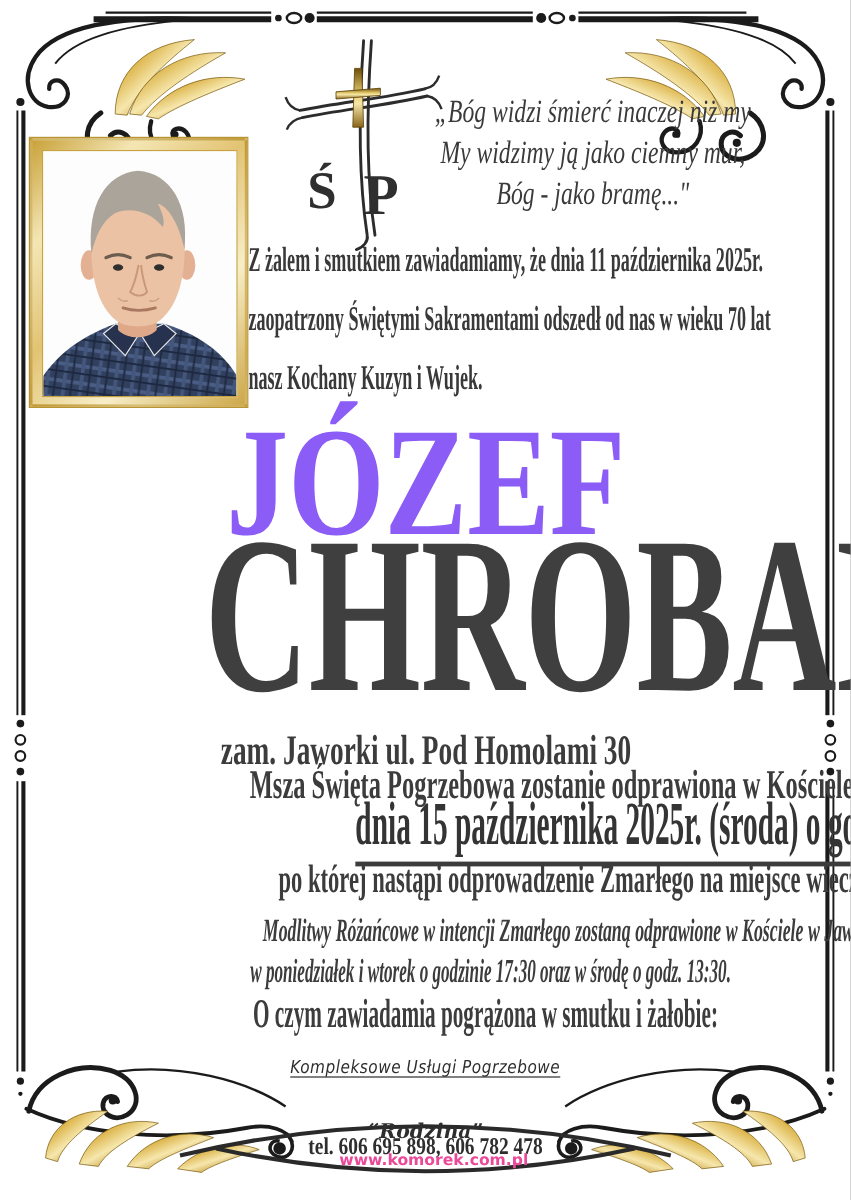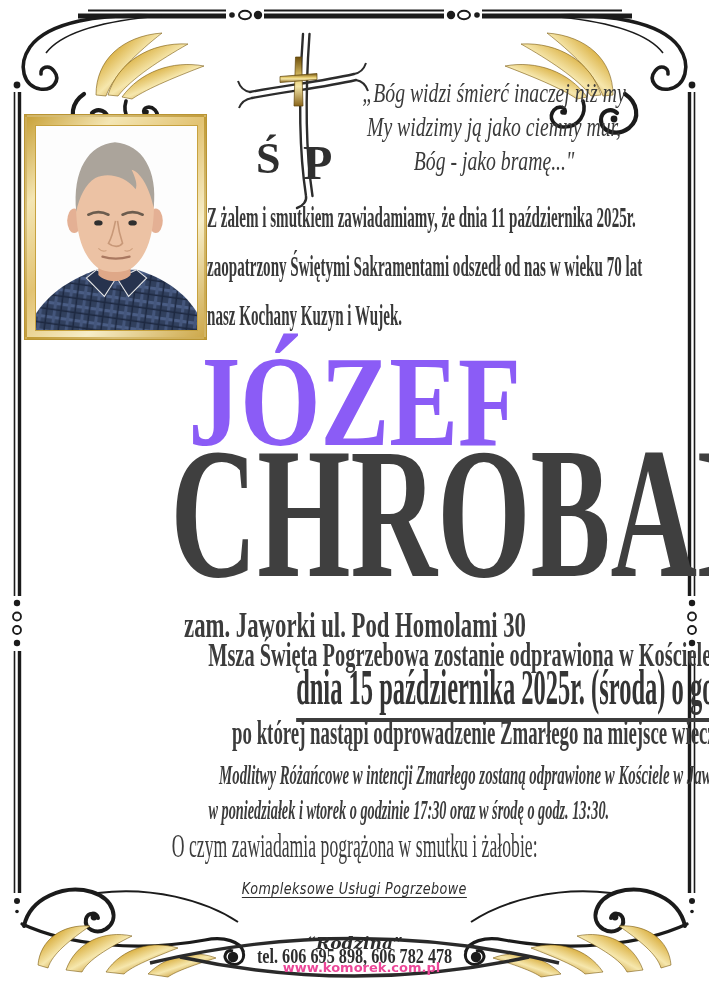--- a/index.html
+++ b/index.html
@@ -54,21 +54,21 @@
   .l-mass{top:636px;font-size:34px;font-weight:bold;}
   .l-mass>span{transform:scaleX(.60);}
   .l-date{top:658px;font-size:51px;font-weight:bold;color:#343434;}
   .l-date>span{transform:scaleX(.48);line-height:1.08;padding-bottom:3px;border-bottom:4px solid #3c3c3c;}
   .l-proc{top:715px;font-size:33px;font-weight:bold;}
   .l-proc>span{transform:scaleX(.57);}
   .l-ros1{top:757px;font-size:27px;font-weight:bold;font-style:italic;line-height:36px;}
   .l-ros1>span{transform:scaleX(.55);}
   .l-ros2{top:791px;font-size:28px;font-weight:bold;font-style:italic;line-height:38px;margin-left:16px;}
   .l-ros2>span{transform:scaleX(.51);}
-  .l-notice{top:826px;font-size:34px;font-weight:normal;line-height:1.2;}
+  .l-notice{top:826px;font-size:34px;font-weight:bold;line-height:1.2;padding-left:32px;}
   .l-notice>span{transform:scaleX(.52);}
   .l-sign{top:860px;font-size:57px;line-height:68px;font-weight:bold;
           font-family:"Liberation Sans",sans-serif;color:#4a4a4a;}
   .l-sign>span{transform:scaleX(.95);}
 
   
   .f-company{top:880px;font-size:15px;line-height:1.25;color:#2e2e2e;
              font-family:"DejaVu Sans",sans-serif;font-style:italic;}
   .f-company>span{transform:scaleX(.85);text-decoration:underline;text-underline-offset:3px;letter-spacing:.5px;}
   .f-brand{top:933px;font-size:17px;line-height:1.2;color:#2e2e2e;

